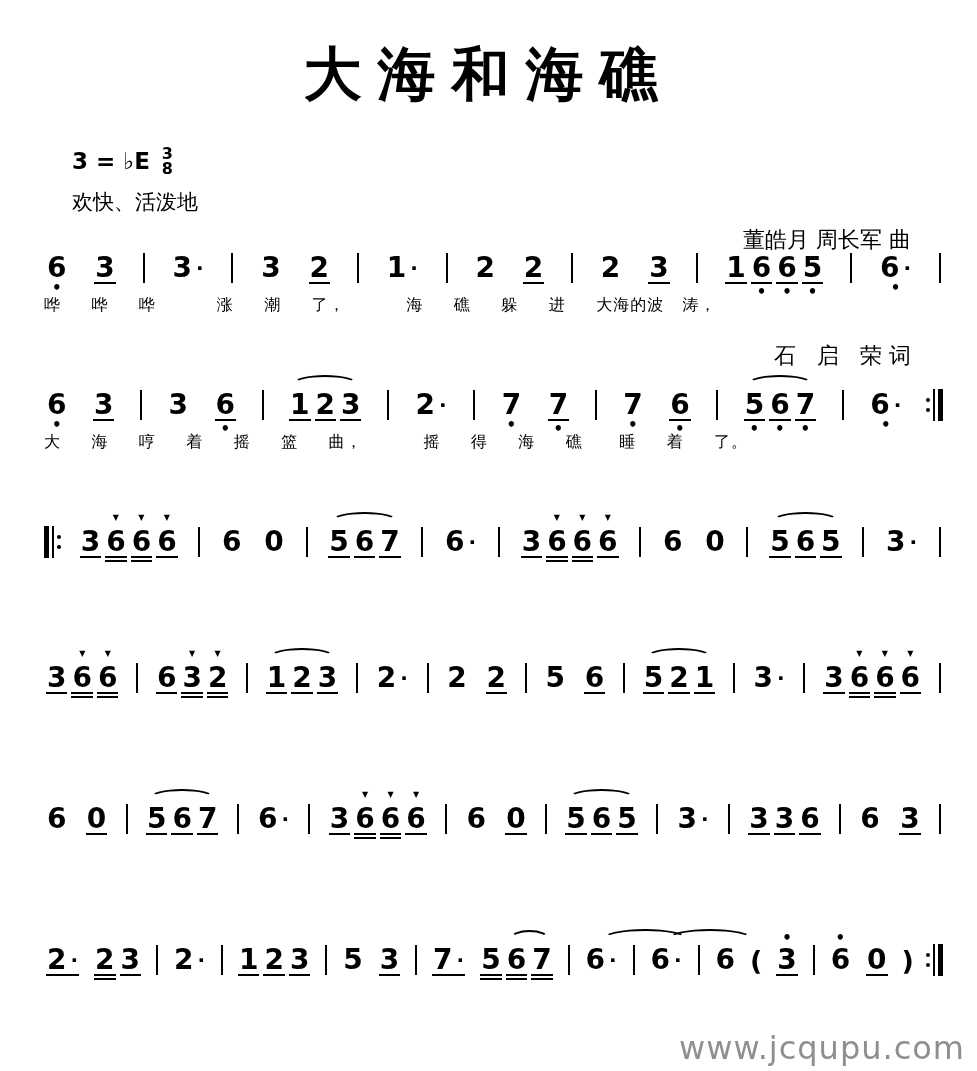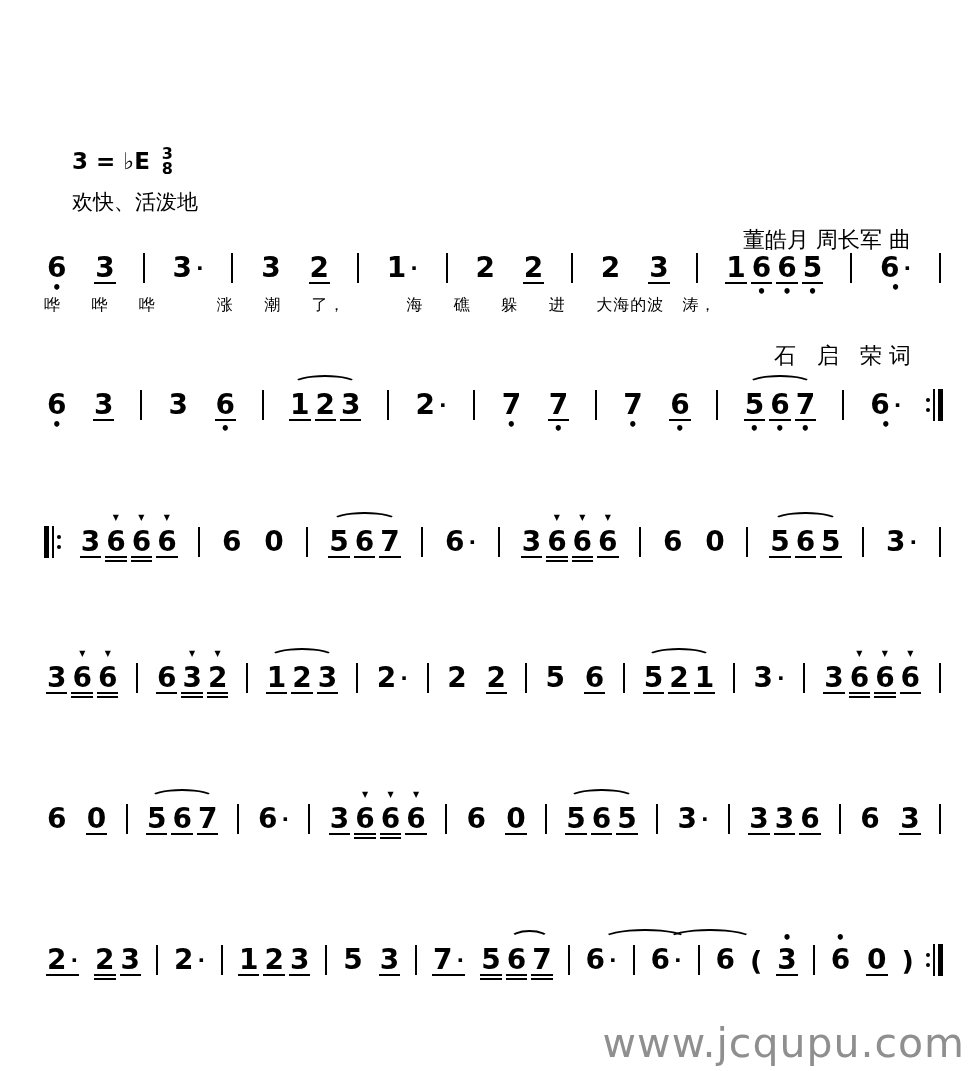--- a/index.html
+++ b/index.html
@@ -31,27 +31,28 @@
   .bar{width:2px;height:30px;background:#000;margin:0 2px;flex:0 0 auto;}
   .group{position:relative;display:inline-flex;align-items:center;}
   .slurarc{position:absolute;top:-16px;left:6px;right:6px;height:13px;
            border:2px solid transparent;border-top-color:#000;border-radius:50%;}
   .rpt{display:inline-flex;align-items:center;gap:3px;}
   .bthick{width:5px;height:32px;background:#000;}
   .bthin{width:2px;height:32px;background:#000;}
   .rdots{display:flex;flex-direction:column;gap:6px;}
   .rdot{width:4px;height:4px;border-radius:50%;background:#000;}
   .paren{font-size:27px;font-weight:700;padding:0 1px;}
-  .watermark{position:absolute;right:12px;bottom:4px;font-size:41px;color:#8f8f8f;
+  .watermark{position:absolute;right:12px;bottom:4px;font-size:32px;color:#8f8f8f;
              letter-spacing:1px;font-family:"DejaVu Sans",sans-serif;}
 </style>
 </head>
 <body>
 
 <div class="sheet">
+  <div class="title">大海和海礁</div>
 
   <div class="meta-left">
     <div class="keyrow">
       <span>3 = ♭E</span>
       <span class="ts">
         <span>3</span>
         <span>8</span>
       </span>
     </div>
     <div class="tempo">欢快、活泼地</div>
@@ -225,20 +226,21 @@
         </div>
         <div class="rpt">
           <div class="rdots">
             <div class="rdot"></div>
             <div class="rdot"></div>
           </div>
           <div class="bthin"></div>
           <div class="bthick"></div>
         </div>
       </div>
+    <div class="lyrics">大     海     哼     着     摇     篮     曲，          摇     得     海     礁      睡     着     了。</div>
   </div>
   <div class="sys" style="top:524px">
     <div class="notation">
         <div class="rpt">
           <div class="bthick"></div>
           <div class="bthin"></div>
           <div class="rdots">
             <div class="rdot"></div>
             <div class="rdot"></div>
           </div>

